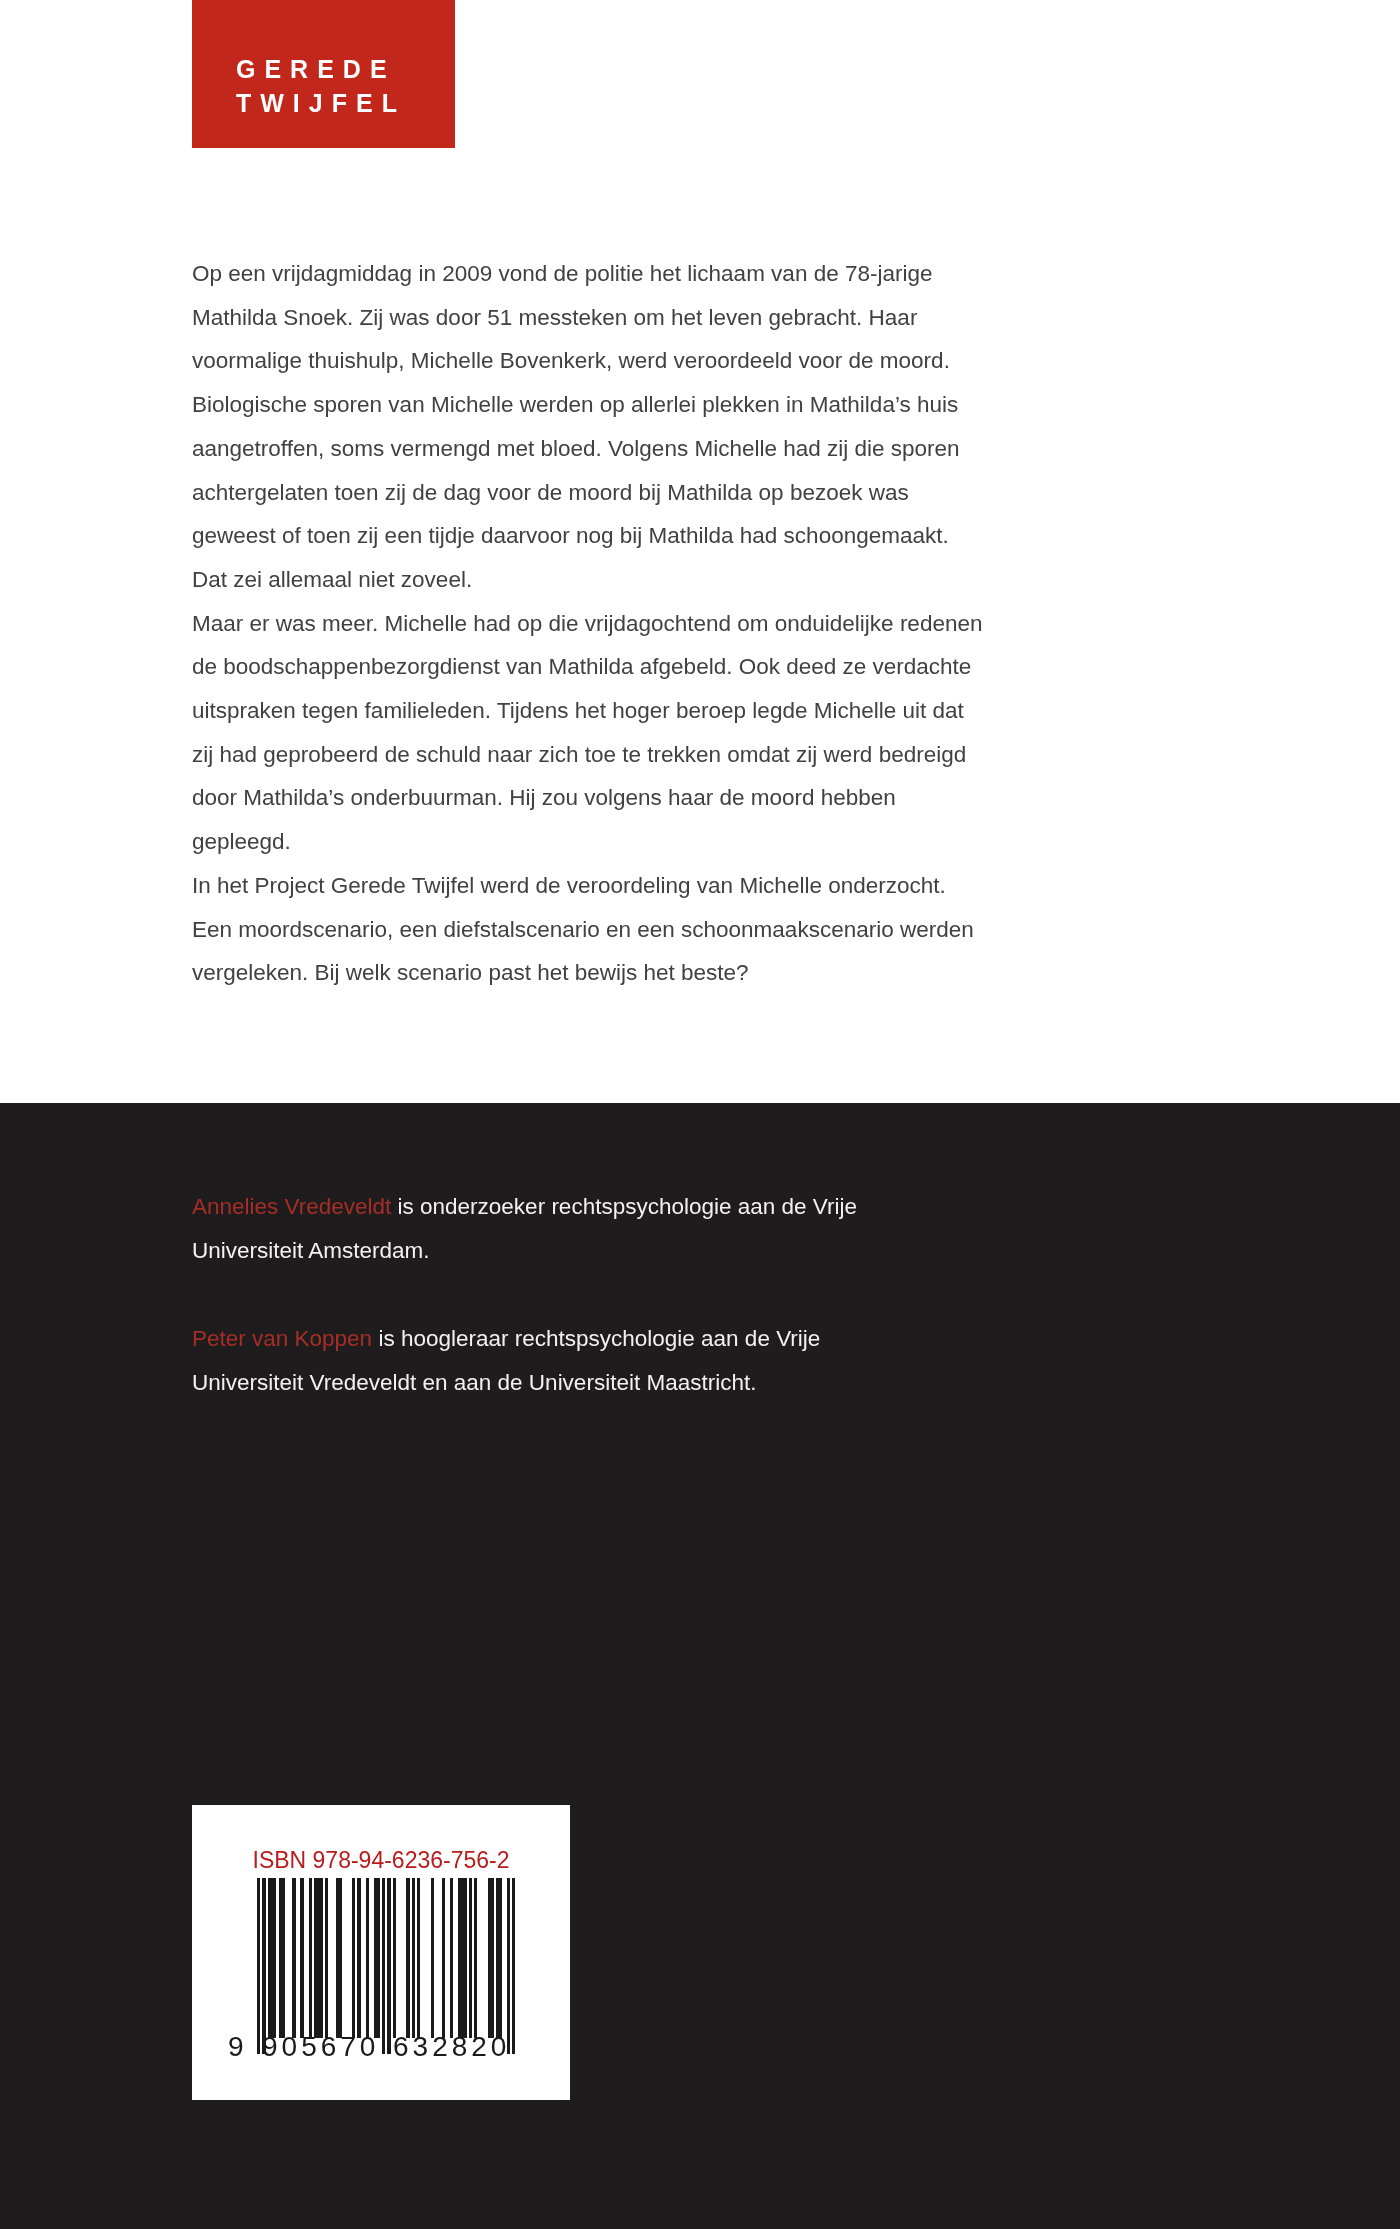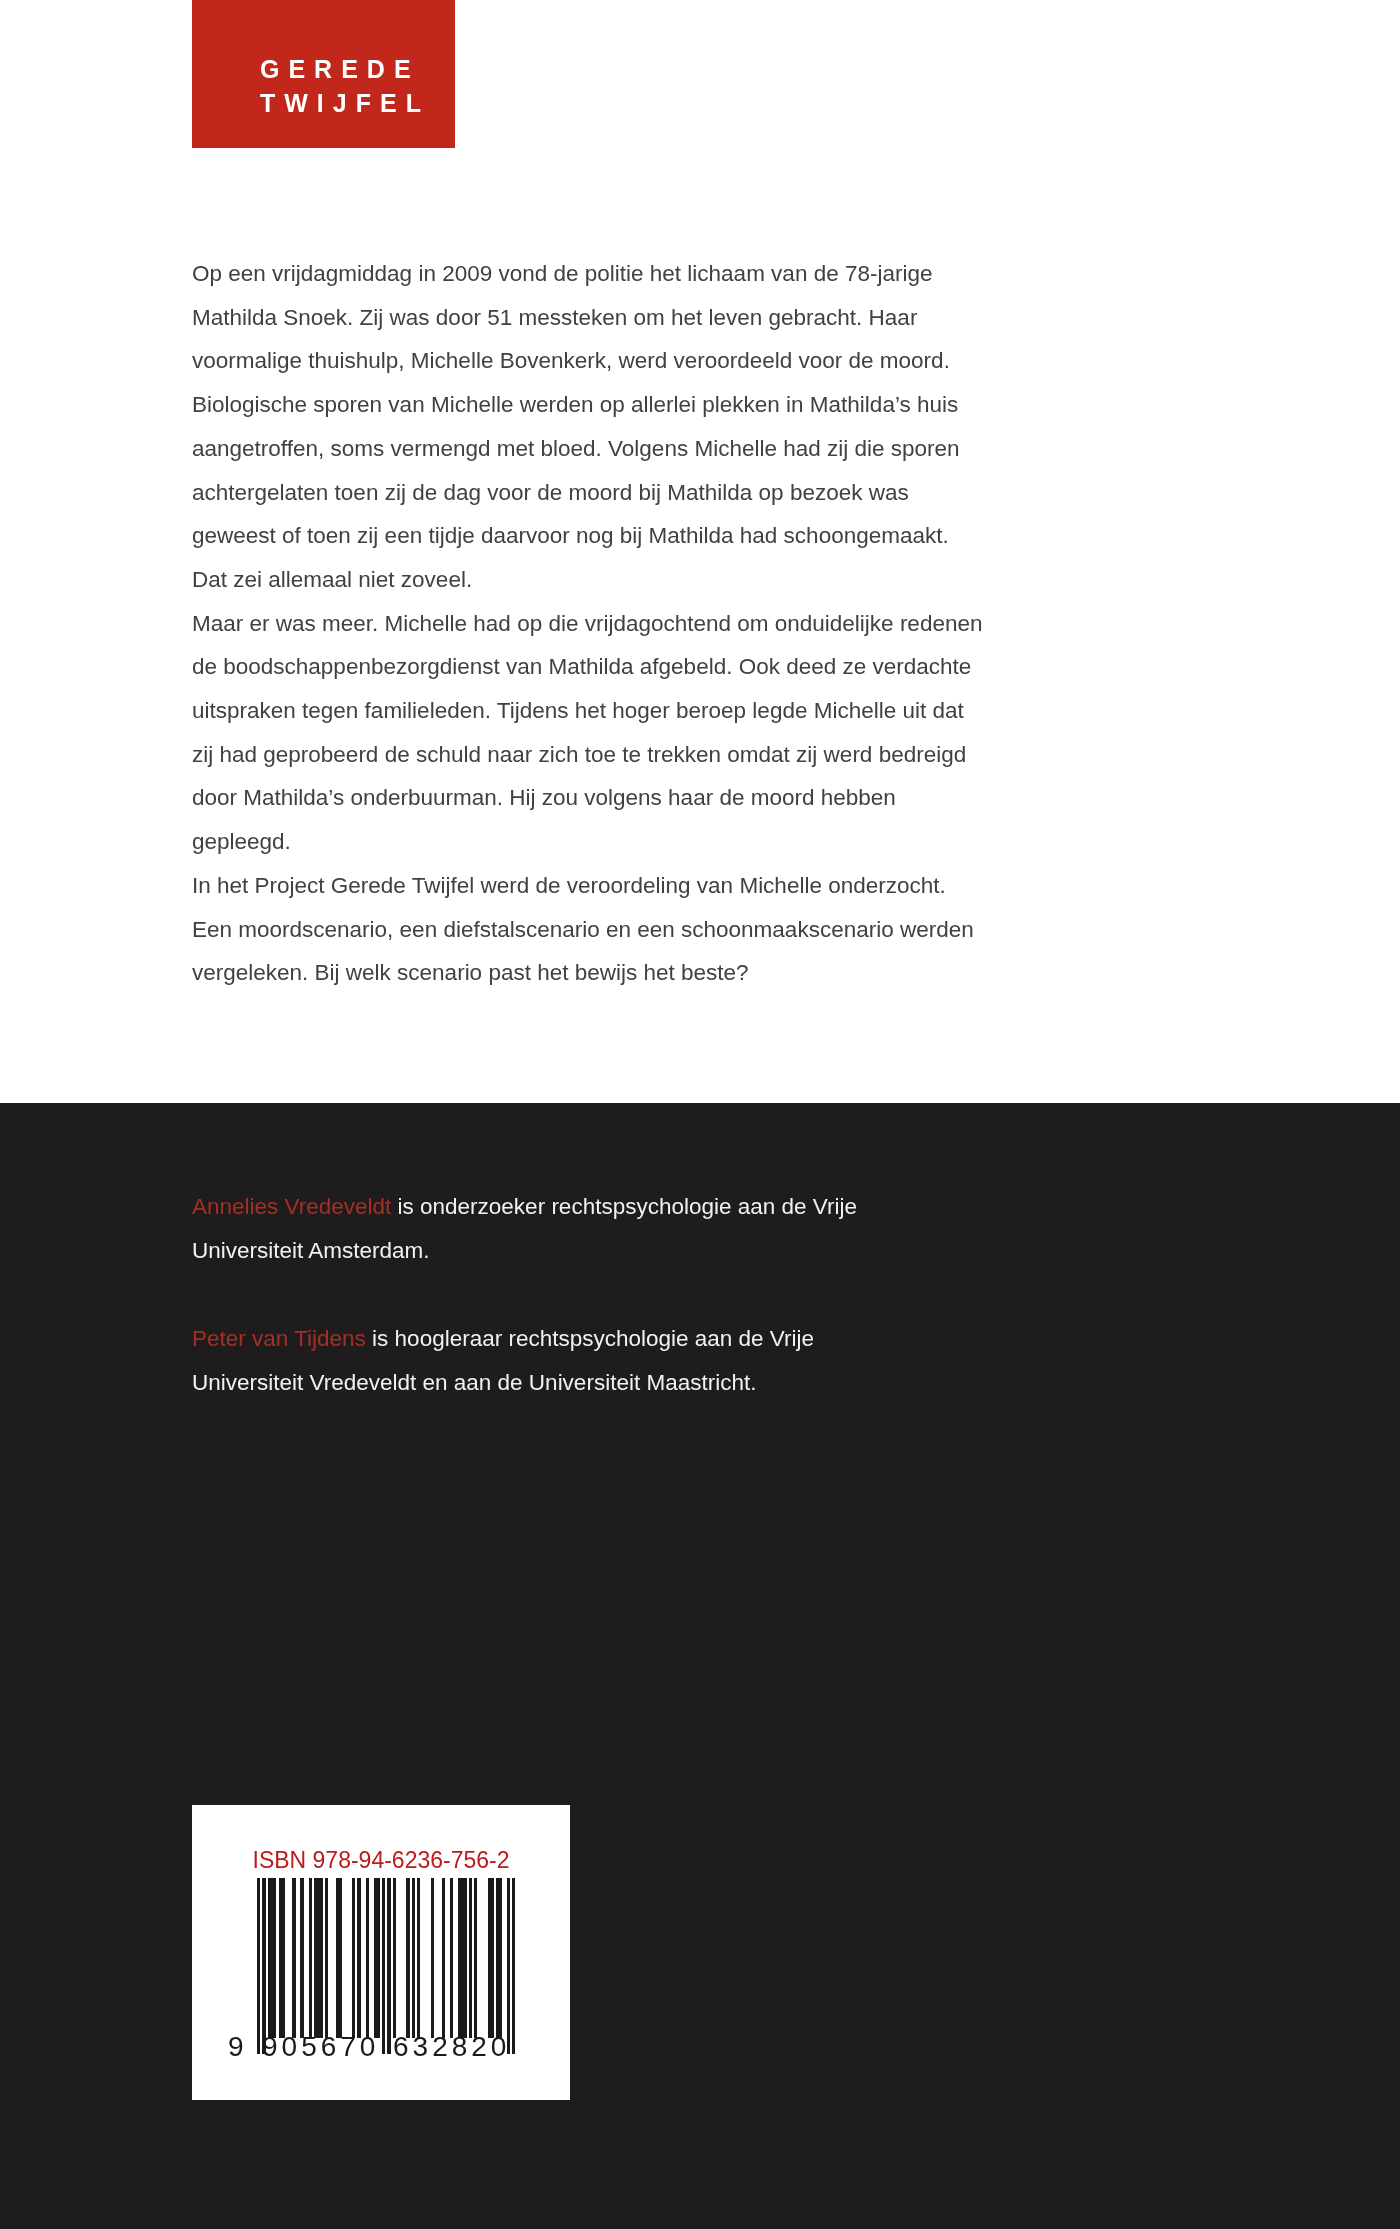--- a/index.html
+++ b/index.html
@@ -14,21 +14,21 @@
 
   
   .logo {
     position: absolute;
     left: 192px; top: 0;
     width: 263px; height: 148px;
     background: #c2271c;
     color: #ffffff;
   }
   .logo-inner {
-    padding: 52px 0 0 68px;
+    padding: 52px 0 0 44px;
     font-size: 25px;
     font-weight: 700;
     letter-spacing: 9px;
     line-height: 34px;
   }
 
   
   .synopsis {
     position: absolute;
     left: 192px; top: 252px;
@@ -126,21 +126,21 @@
 door Mathilda’s onderbuurman. Hij zou volgens haar de moord hebben
 gepleegd.
 In het Project Gerede Twijfel werd de veroordeling van Michelle onderzocht.
 Een moordscenario, een diefstalscenario en een schoonmaakscenario werden
 vergeleken. Bij welk scenario past het bewijs het beste?</div>
 
   <div class="black-section">
     <div class="bios">
       <div class="bio"><span class="bio-name">Annelies Vredeveldt</span><span> is onderzoeker rechtspsychologie aan de Vrije
 Universiteit Amsterdam.</span></div>
-      <div class="bio"><span class="bio-name">Peter van Tijdens</span><span> is hoogleraar rechtspsychologie aan de Vrije
+      <div class="bio"><span class="bio-name">Peter van Koppen</span><span> is hoogleraar rechtspsychologie aan de Vrije
 Universiteit Vredeveldt en aan de Universiteit Maastricht.</span></div>
     </div>
 
     <div class="barcode-box">
       <div class="isbn-label">ISBN 978-94-6236-756-2</div>
       <div class="bars">
           <div class="bar guard" style="left: 0%; width: calc(1.05263% + 0.5px);"></div>
           <div class="bar guard" style="left: 2.10526%; width: calc(1.05263% + 0.5px);"></div>
           <div class="bar" style="left: 4.21053%; width: calc(1.05263% + 0.5px);"></div>
           <div class="bar" style="left: 5.26316%; width: calc(1.05263% + 0.5px);"></div>

